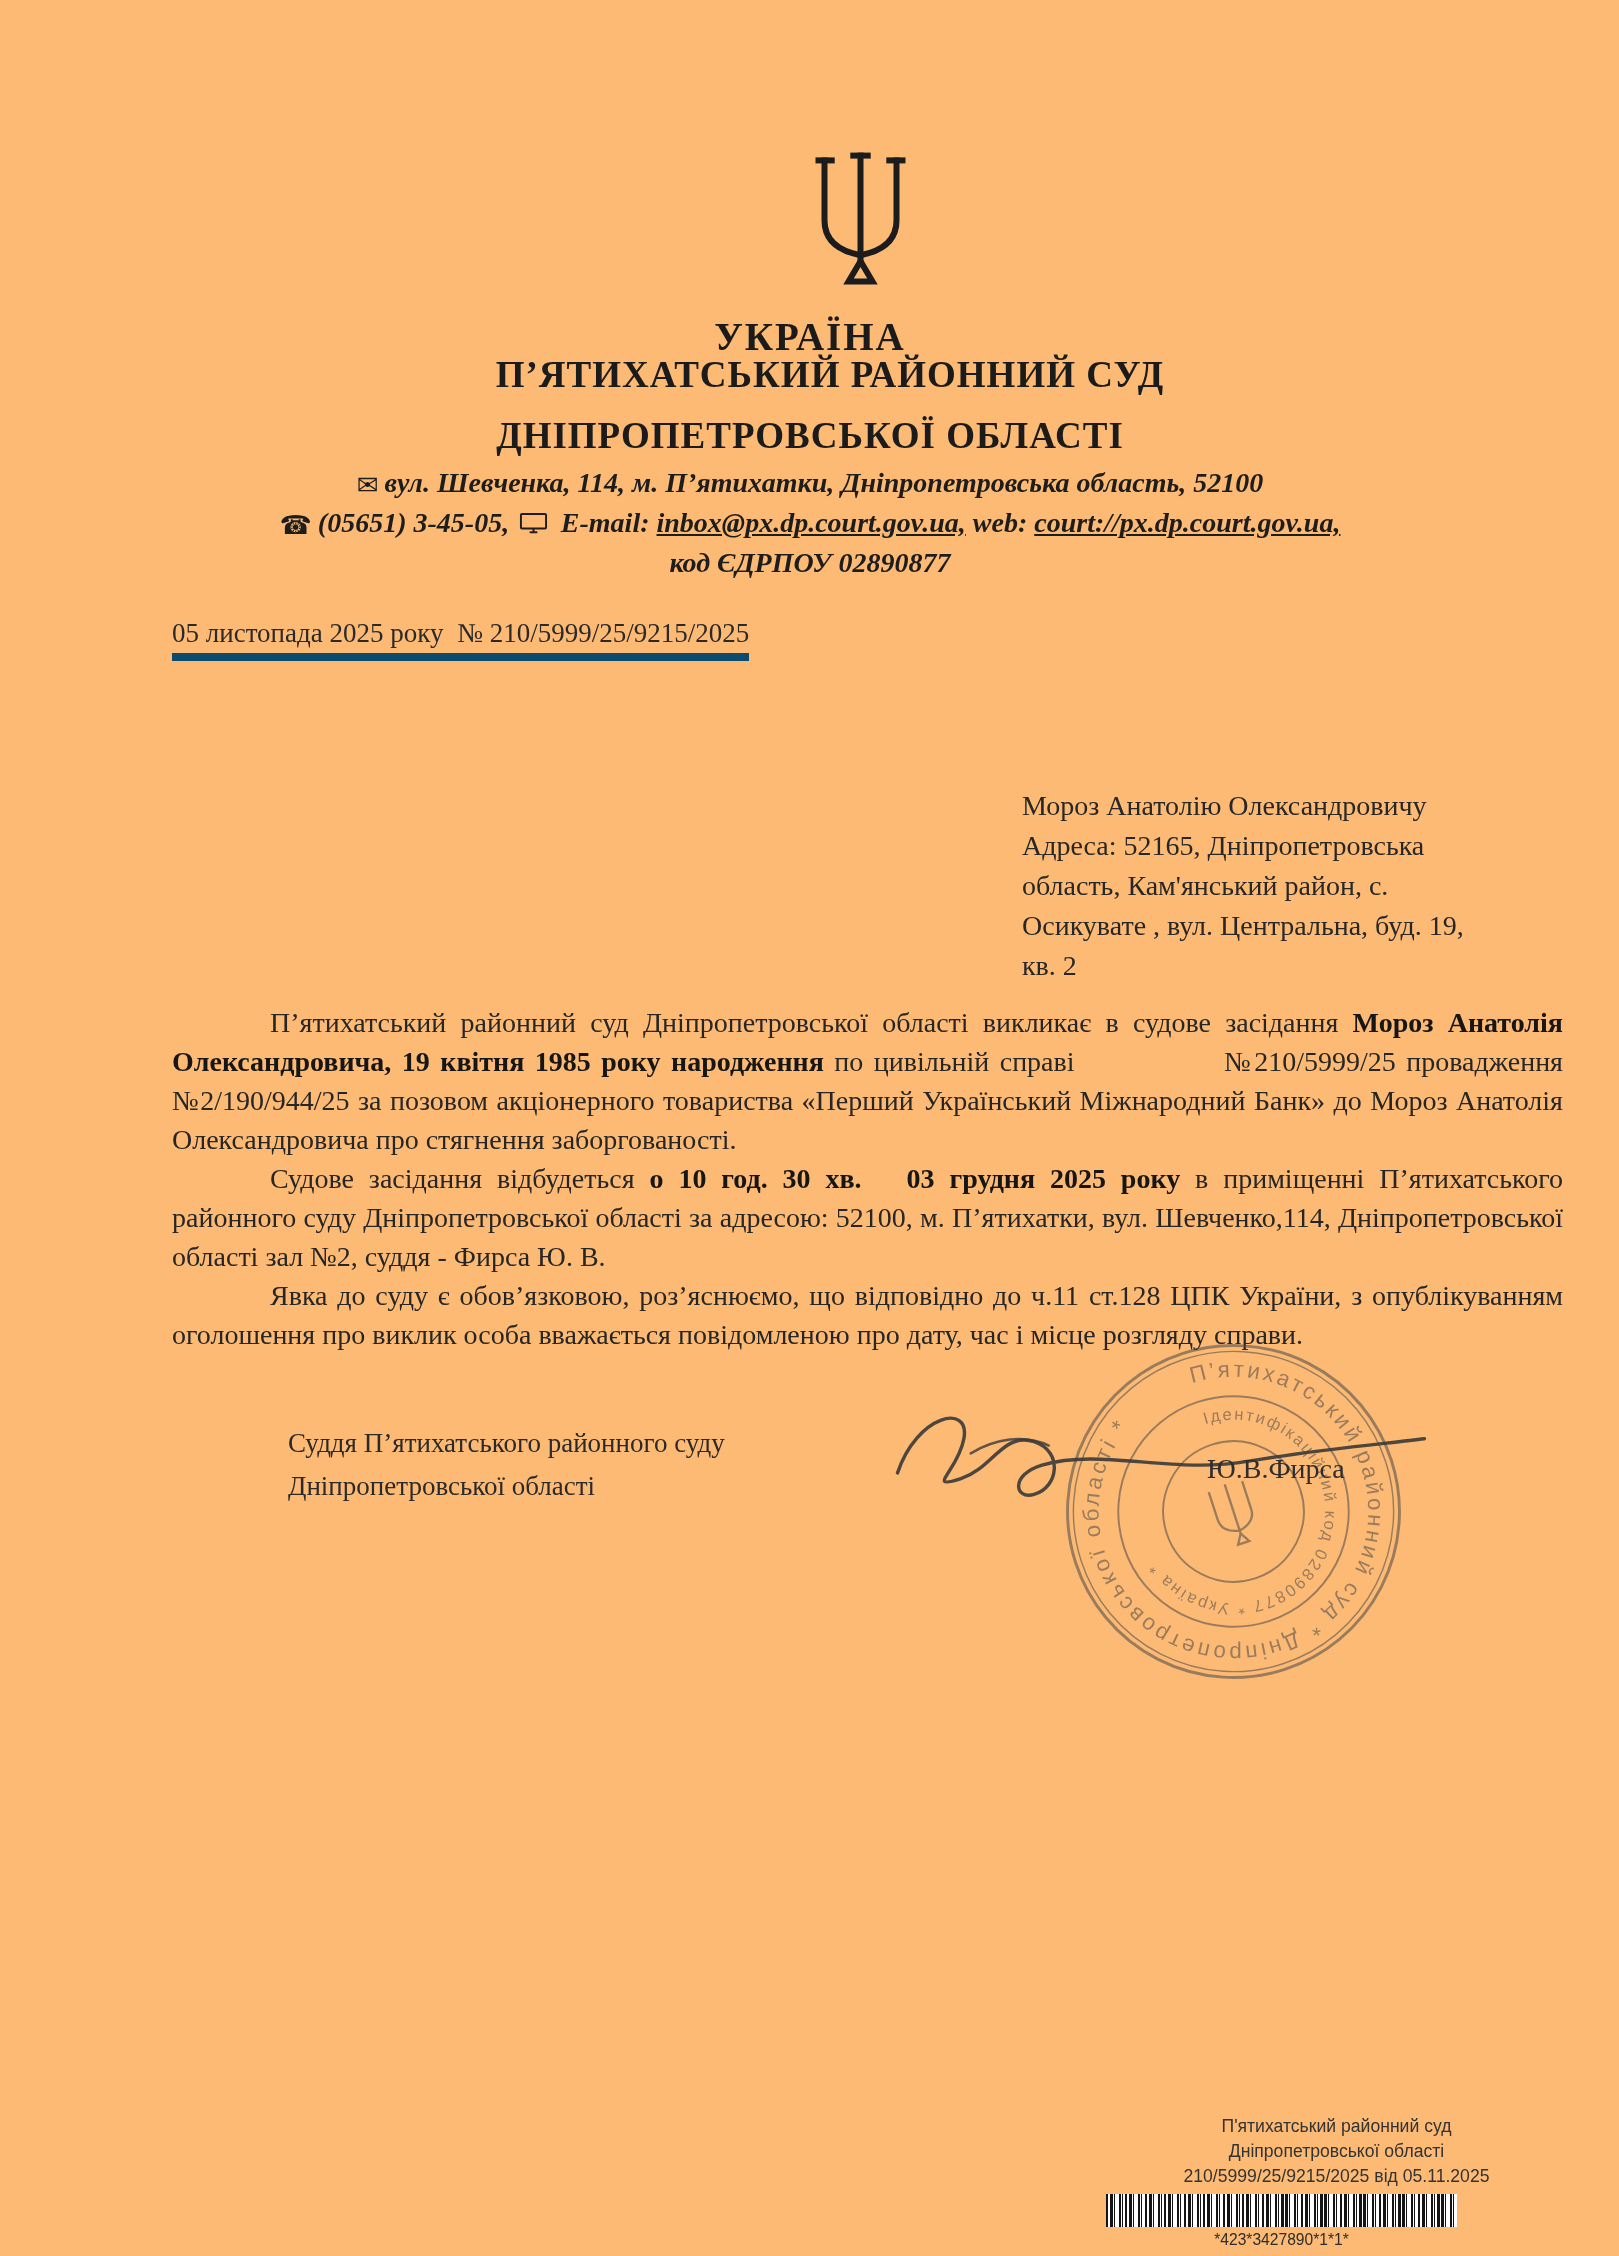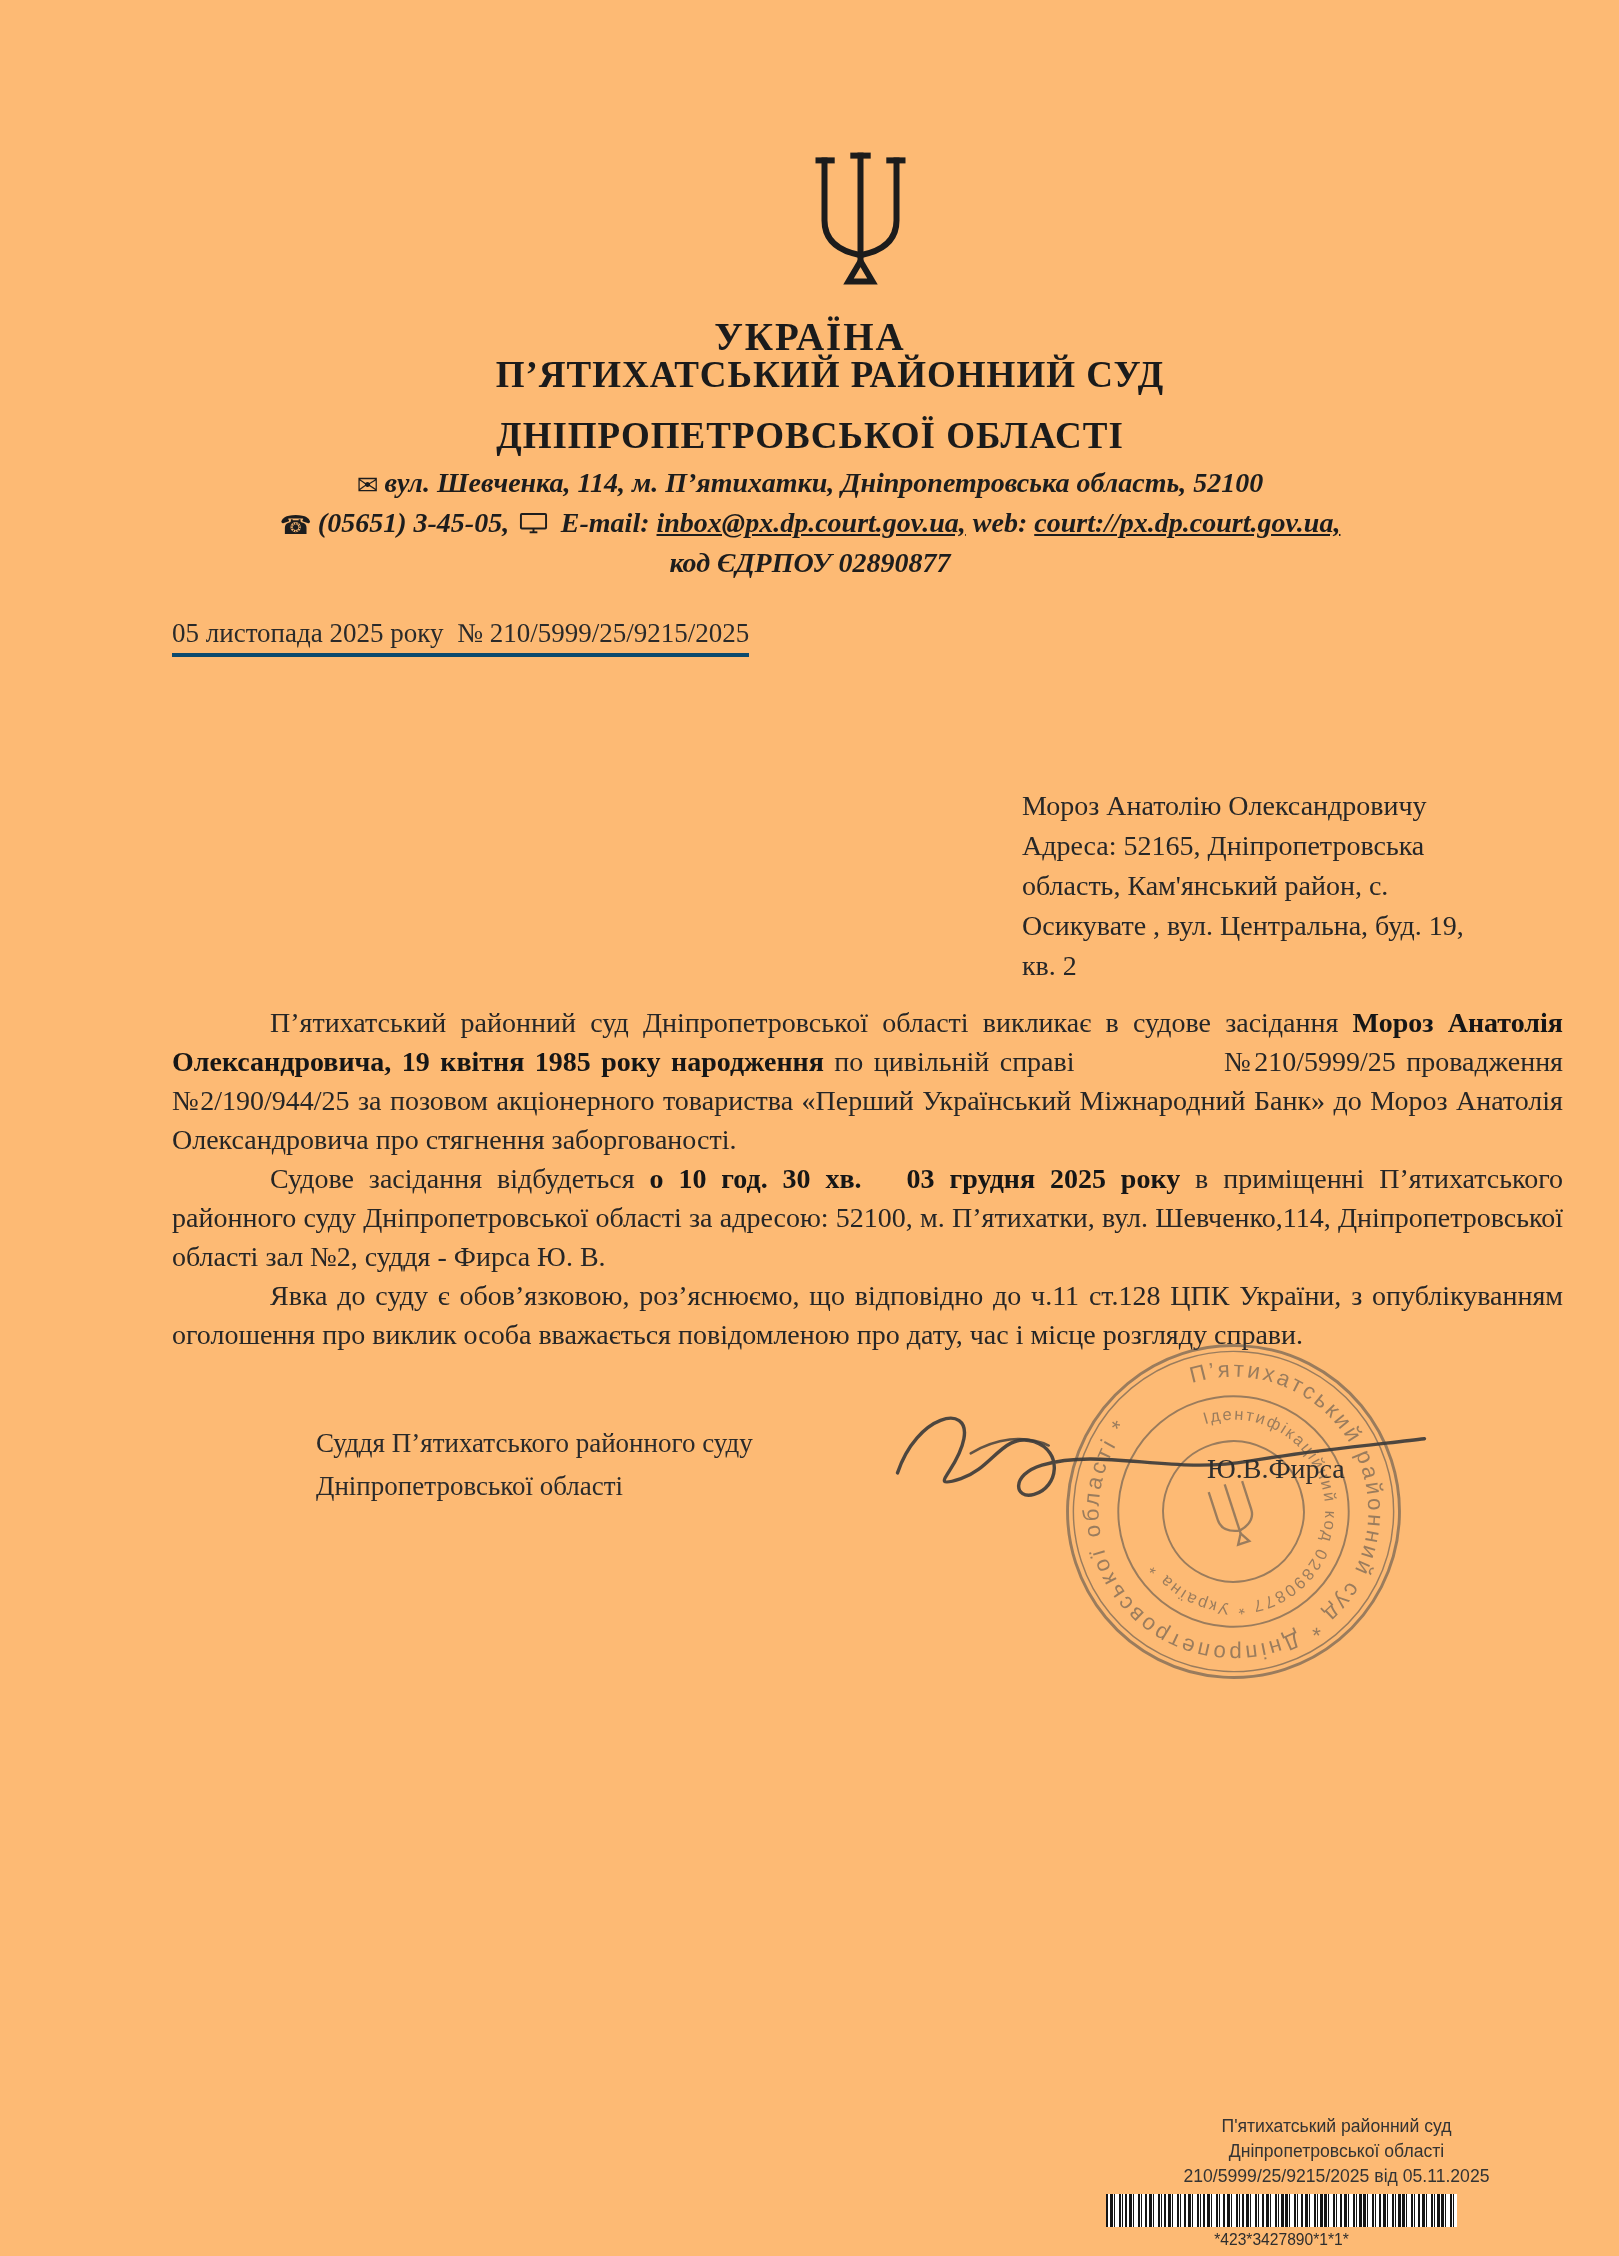--- a/index.html
+++ b/index.html
@@ -24,34 +24,34 @@
     font-size:28px;font-weight:bold;font-style:italic;color:#1d1d1d;}
   .head-contact.addr{top:467px;}
   .head-contact.tel{top:507px;}
   .head-contact.edrpou{top:547px;}
   .glyph-icon{font-family:"DejaVu Sans",sans-serif;font-style:normal;font-size:26px;
     display:inline-block;vertical-align:-2px;margin-right:5.9px;}
   .monitor-icon-svg{display:inline-block;width:29px;height:23.4px;vertical-align:-2.9px;margin:0 5.9px 0 9.8px;}
   .u{text-decoration:underline;}
   
   .refline{position:absolute;left:172px;top:618px;font-size:27px;color:#2a2a2a;
-    border-bottom:4px solid #0c4a6e;padding-bottom:3.9px;}
+    border-bottom:8px solid #0c4a6e;padding-bottom:3.9px;}
   .refline .gap{display:inline-block;width:13.7px;}
   
   .recipient{position:absolute;left:1022px;top:786px;width:507px;
     font-size:28px;line-height:40px;color:#272727;}
   
   .body-text{position:absolute;left:172px;top:1003px;width:1391px;
     font-size:28px;line-height:39px;text-align:justify;color:#262626;}
   .body-text p{margin:0;text-indent:98px;}
   .body-text b{color:#161616;}
   .inline-gap-lg{display:inline-block;width:146px;}
   .inline-gap-md{display:inline-block;width:45px;}
   
-  .sig-label{position:absolute;left:288px;top:1422px;font-size:27px;line-height:43px;color:#2a2a2a;margin-left:28px;}
+  .sig-label{position:absolute;left:288px;top:1422px;font-size:27px;line-height:43px;color:#2a2a2a;}
   .signature-svg{position:absolute;left:878px;top:1385px;width:566px;height:166px;z-index:5;}
   .judge-name{position:absolute;left:1207px;top:1453px;font-size:28px;color:#2e2e2e;z-index:6;}
   
   .stamp{position:absolute;left:1048px;top:1326px;width:371px;height:371px;
     transform:rotate(-18deg);opacity:0.55;z-index:4;}
   .stamp svg{width:100%;height:100%;}
   .stamp text{font-family:"Liberation Sans","DejaVu Sans",sans-serif;fill:#4b4b4b;}
   
   .footer-block{position:absolute;left:1122px;top:2114px;width:429px;text-align:center;
     font-family:"Liberation Sans","DejaVu Sans",sans-serif;font-size:17.6px;line-height:25px;color:#333;}

